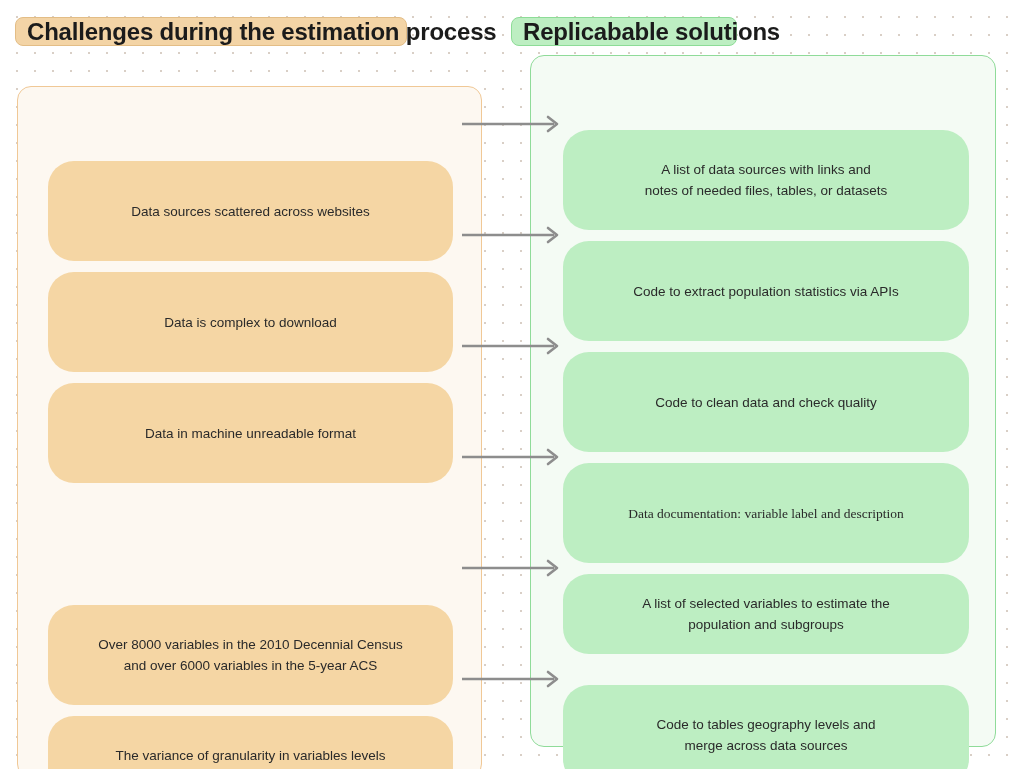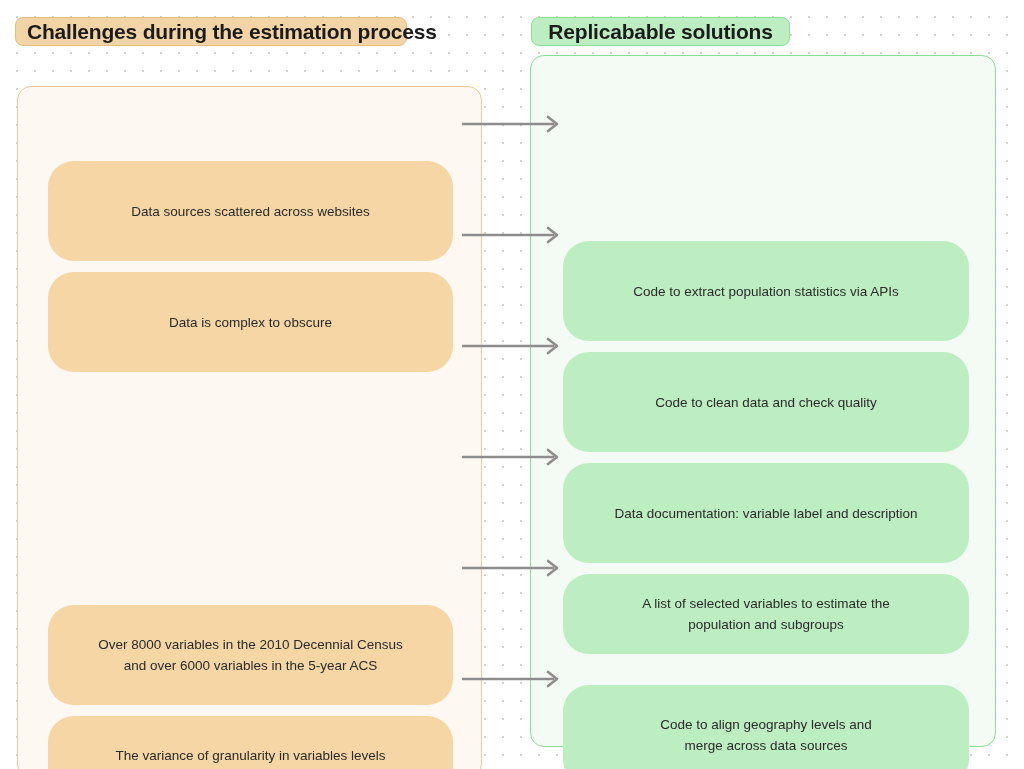--- a/index.html
+++ b/index.html
@@ -27,40 +27,39 @@
   
   .header-pill {
     position: absolute;
     height: 29px;
     box-sizing: border-box;
     border-radius: 8px;
     display: flex;
     align-items: center;
     justify-content: flex-start;
     padding: 0 11px;
-    font-size: 21px;
+    font-size: 24px;
     font-weight: bold;
     letter-spacing: -0.2px;
     color: #1b1b1b;
     white-space: nowrap;
   }
   #header-left {
     left: 15px;
     top: 17px;
     width: 392px;
     background: #f3d4a6;
     border: 1px solid #e3bd86;
   }
   #header-right {
-    left: 531px;
+    left: 511px;
     top: 17px;
-    width: 259px;
+    width: 226px;
     background: #bdeec2;
     border: 1px solid #8ddc97;
-    justify-content: center;
   }
 
   
   .panel {
     position: absolute;
     top: 55px;
     height: 692px;
     box-sizing: border-box;
     border-radius: 14px;
   }
@@ -132,47 +131,54 @@
 
   <div class="header-pill" id="header-right">
     <span>Replicabable solutions</span>
   </div>
 
   <div class="panel" id="panel-left">
       <div class="node node-left" style="top: 74px; height: 100px;">
         <span class="node-text">Data sources scattered across websites</span>
       </div>
       <div class="node node-left" style="top: 185px; height: 100px;">
-        <span class="node-text">Data is complex to obscure</span>
+        <span class="node-text">Data is complex to download</span>
+      </div>
+      <div class="node node-left" style="top: 296px; height: 100px;">
+        <span class="node-text">Data in machine unreadable format</span>
       </div>
       <div class="node node-left" style="top: 518px; height: 100px;">
         <span class="node-text">Over 8000 variables in the 2010 Decennial Census
 and over 6000 variables in the 5-year ACS</span>
       </div>
       <div class="node node-left" style="top: 629px; height: 100px;">
         <span class="node-text">The variance of granularity in variables levels
 across data sources</span>
       </div>
     </div>
   <div class="panel" id="panel-right">
+      <div class="node node-right" style="top: 74px; height: 100px;">
+        <span class="node-text">A list of data sources with links and
+notes of needed files, tables, or datasets</span>
+      </div>
       <div class="node node-right" style="top: 185px; height: 100px; justify-content: center;">
         <span class="node-text">Code to extract population statistics via APIs</span>
       </div>
       <div class="node node-right" style="top: 296px; height: 100px;">
         <span class="node-text">Code to clean data and check quality</span>
       </div>
-      <div class="node node-right" style="top: 407px; height: 100px;">
+      <div class="node node-right" style="top: 407px; height: 100px; font-family: Liberation Serif, serif;">
         <span class="node-text">Data documentation: variable label and description</span>
       </div>
       <div class="node node-right" style="top: 518px; height: 80px;">
         <span class="node-text">A list of selected variables to estimate the
 population and subgroups</span>
       </div>
       <div class="node node-right" style="top: 629px; height: 100px;">
-        <span class="node-text">Code to align geography levels and
+        <span class="node-text">Code to tables geography levels and
 merge across data sources</span>
       </div>
     </div>
 
   <div id="nodes-layer">
       <div class="connector" style="top: 115px;">
         <svg viewBox="0 0 102 18" xmlns="http://www.w3.org/2000/svg">
           <line x1="0" y1="9" x2="92" y2="9" stroke="#8d8d8d" stroke-width="2.6"></line>
           <polyline points="86,2 95,9 86,16" fill="none" stroke="#8d8d8d" stroke-width="2.6" stroke-linecap="round" stroke-linejoin="round"></polyline>
         </svg>

